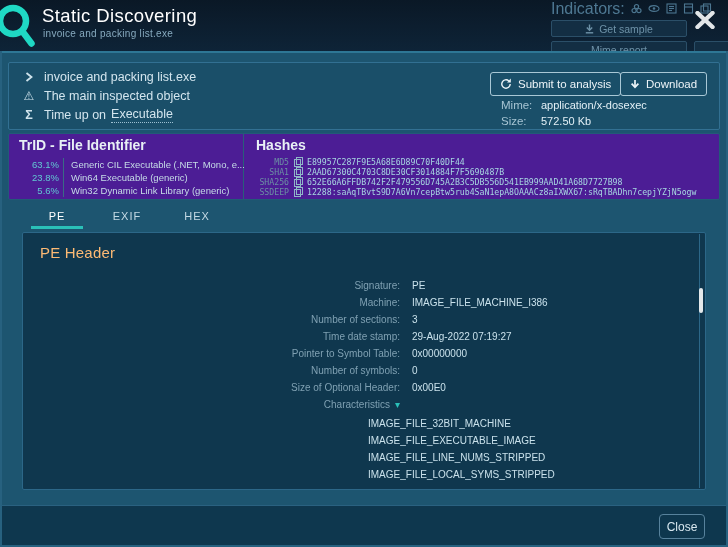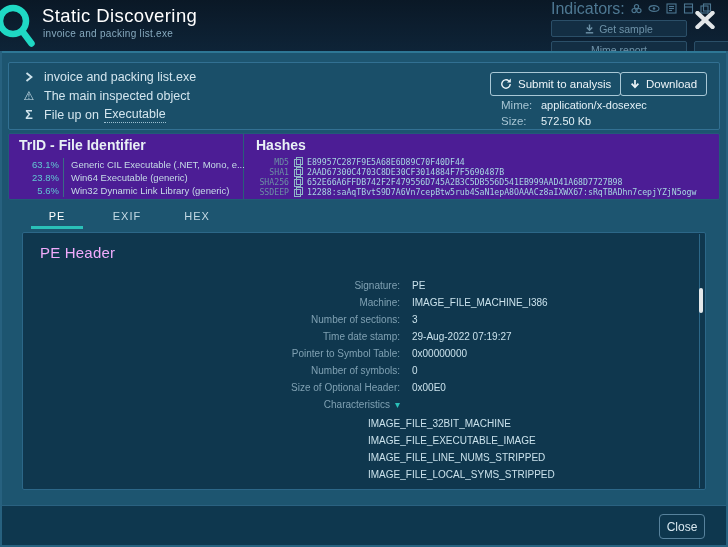--- a/index.html
+++ b/index.html
@@ -71,21 +71,21 @@
   
   .tabs { position:absolute; left:22px; top:205px; display:flex; z-index:3; }
   .tab { width:70px; padding-top:5px; text-align:center; font-size:11px; letter-spacing:1px;
     color:#c5dae5; cursor:pointer; }
   .tab .tab-underline { width:52px; height:2.5px; margin:4px auto 0; background:transparent; }
   .tab.active { color:#ffffff; }
   .tab.active .tab-underline { background:#2ac0b8; }
   
   .pe-panel { position:absolute; left:22px; top:232px; width:684px; height:258px; z-index:3;
     background:#0f374e; border:1px solid #2c6788; border-radius:2px; }
-  .pe-title { position:absolute; left:17px; top:11px; font-size:15px; color:#f0abfc; letter-spacing:.2px; }
+  .pe-title { position:absolute; left:17px; top:11px; font-size:15px; color:#fdba74; letter-spacing:.2px; }
   .pe-rows { position:absolute; left:0; top:44px; width:100%; }
   .pe-row { display:flex; align-items:center; height:17px; font-size:10px;margin-left:44px; }
   .pe-row .pl { width:333px; text-align:right; color:#7fa0b2; }
   .pe-row .pv { padding-left:12px; color:#c9e1eb; white-space:nowrap; }
   .pe-row .dd { color:#2ac0b8; font-size:10px; margin-left:5px; }
   .char-list { position:absolute; left:345px; top:185px; }
   .char-item { height:17px; font-size:10px; color:#c9e1eb; white-space:nowrap; }
   .scroll-track { position:absolute; right:5px; top:1px; bottom:1px; width:1px; background:#2c6788; }
   .scroll-thumb { position:absolute; right:2px; top:55px; width:4px; height:25px; background:#e3e8ea; border-radius:2px; cursor:pointer; }
   
@@ -179,21 +179,21 @@
         </svg>
     </span>
     <span>invoice and packing list.exe</span>
   </div>
   <div class="fi-row r2">
     <span class="ic warn-glyph">⚠</span>
     <span>The main inspected object</span>
   </div>
   <div class="fi-row r3">
     <span class="ic sigma-glyph">Σ</span>
-    <span>File up on</span>
+    <span>Time up on</span>
     <span class="vt-link" style="margin-left:-3px">Executable</span>
   </div>
 
   <button class="obtn submit">
     <svg width="12" height="12" viewBox="0 0 12 12">
       <path d="M10.2 6a4.2 4.2 0 1 1-1.4-3.1" fill="none" stroke="#edf4f8" stroke-width="1.4"></path>
       <polygon points="10.8,0.6 10.8,4.4 7,4.4" fill="#edf4f8"></polygon>
     </svg>
     <span>Submit to analysis</span>
   </button>

